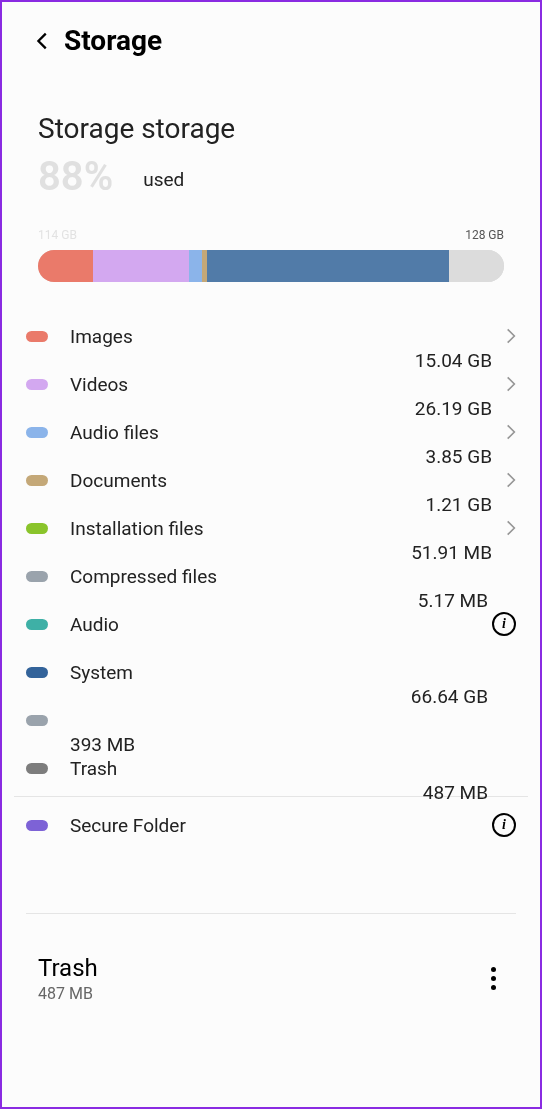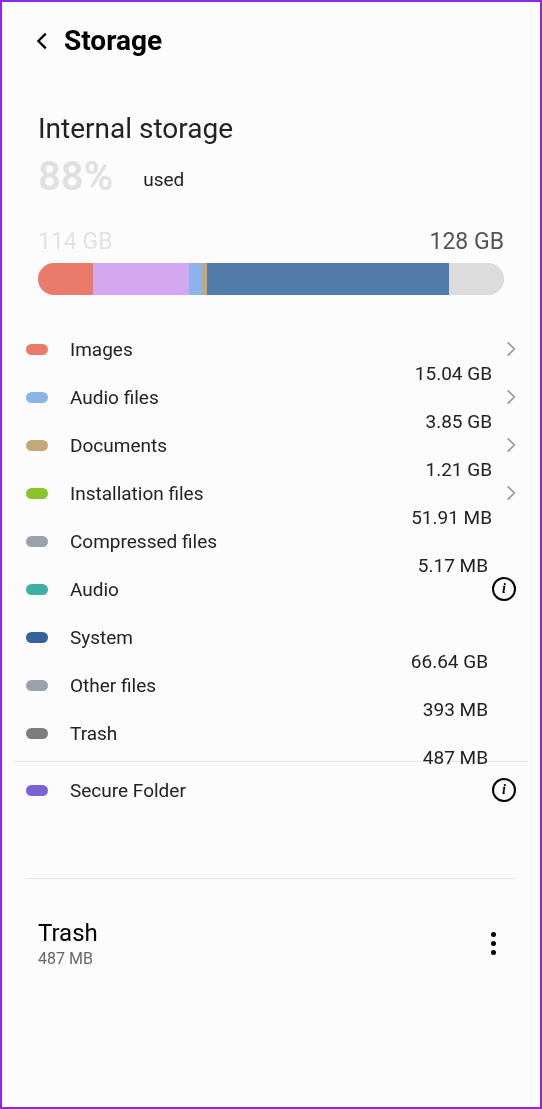--- a/index.html
+++ b/index.html
@@ -51,21 +51,21 @@
     .used-label {
       font-size: 19px;
       color: #222;
       position: relative;
       top: -4px;
     }
     .bar-labels {
       display: flex;
       justify-content: space-between;
       padding: 28px 36px 4px 36px;
-      font-size: 23px;
+      font-size: 12px;
     }
     .bar-left-label {
       color: #e2e2e2;
     }
     .bar-right-label {
       color: #555;
     }
     .storage-bar {
       height: 32px;
       margin: 4px 36px 30px 36px;
@@ -168,21 +168,21 @@
 </head>
 <body>
 
 <div class="header">
   <svg class="back-icon" viewBox="0 0 24 24" fill="none" stroke="#000" stroke-width="2.5">
     <polyline points="15,4 7,12 15,20"></polyline>
   </svg>
   <div class="page-title">Storage</div>
 </div>
 
-<div class="section-title">Internal storage</div>
+<div class="section-title">Storage storage</div>
 
 <div class="usage-row">
   <div class="percent">88%</div>
   <div class="used-label">used</div>
 </div>
 
 <div class="bar-labels">
   <div class="bar-left-label">114 GB</div>
   <div class="bar-right-label">128 GB</div>
 </div>
@@ -199,20 +199,28 @@
 <div class="list" id="category-list">
     <div class="row">
       <div class="dot" style="background: rgb(234, 122, 106);"></div>
       <div class="row-label">Images</div>
       <div class="row-size">15.04 GB</div>
       <svg class="chev" viewBox="0 0 12 20">
         <polyline points="2,2 10,10 2,18" fill="none" stroke="#000" stroke-width="2"></polyline>
       </svg>
     </div>
     <div class="row">
+      <div class="dot" style="background: rgb(211, 168, 240);"></div>
+      <div class="row-label">Videos</div>
+      <div class="row-size">26.19 GB</div>
+      <svg class="chev" viewBox="0 0 12 20">
+        <polyline points="2,2 10,10 2,18" fill="none" stroke="#000" stroke-width="2"></polyline>
+      </svg>
+    </div>
+    <div class="row">
       <div class="dot" style="background: rgb(139, 180, 234);"></div>
       <div class="row-label">Audio files</div>
       <div class="row-size">3.85 GB</div>
       <svg class="chev" viewBox="0 0 12 20">
         <polyline points="2,2 10,10 2,18" fill="none" stroke="#000" stroke-width="2"></polyline>
       </svg>
     </div>
     <div class="row">
       <div class="dot" style="background: rgb(196, 168, 120);"></div>
       <div class="row-label">Documents</div>
@@ -239,21 +247,20 @@
       <div class="row-label">Audio</div>
       <div class="info-icon">i</div>
     </div>
     <div class="row">
       <div class="dot" style="background: rgb(51, 99, 154);"></div>
       <div class="row-label">System</div>
       <div class="row-size noarrow">66.64 GB</div>
     </div>
     <div class="row">
       <div class="dot" style="background: rgb(154, 163, 172);"></div>
-      <div class="row-label">Other files</div>
       <div class="row-size noarrow">393 MB</div>
     </div>
     <div class="row">
       <div class="dot" style="background: rgb(125, 125, 125);"></div>
       <div class="row-label">Trash</div>
       <div class="row-size noarrow">487 MB</div>
     </div>
     <div class="divider" style="margin: 4px -12px;"></div>
     <div class="row">
       <div class="dot" style="background: rgb(125, 98, 214);"></div>

